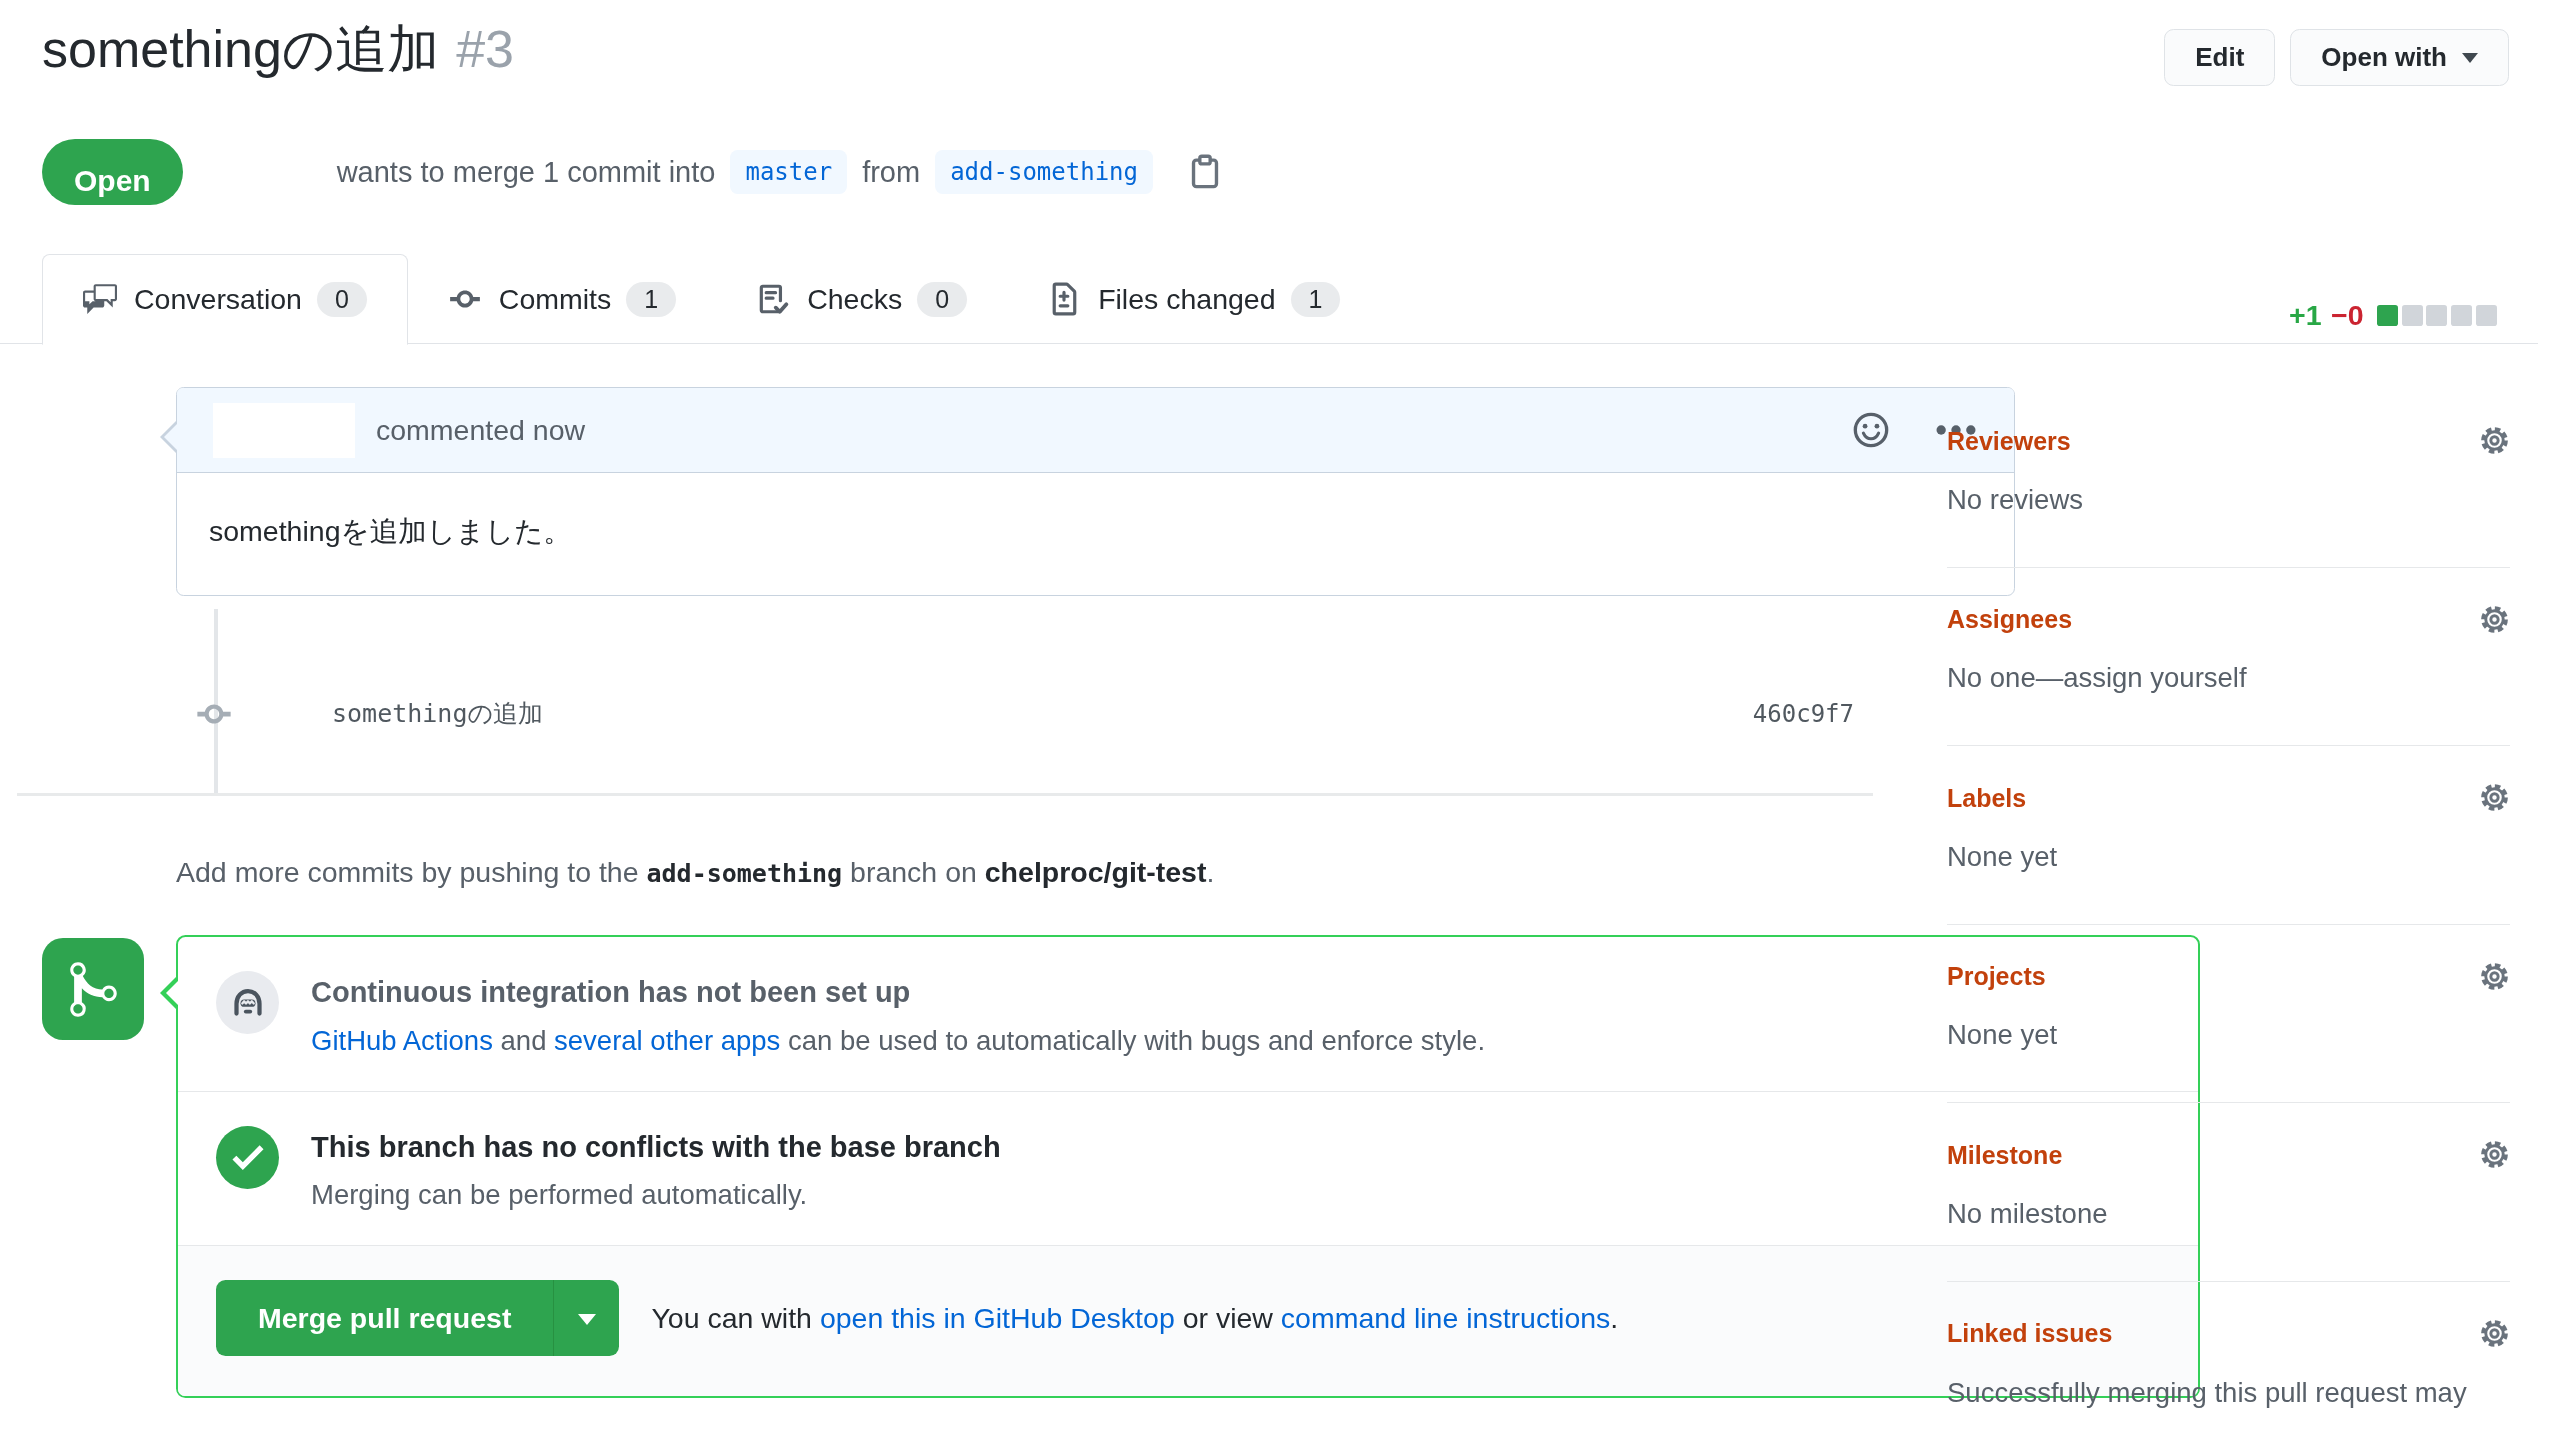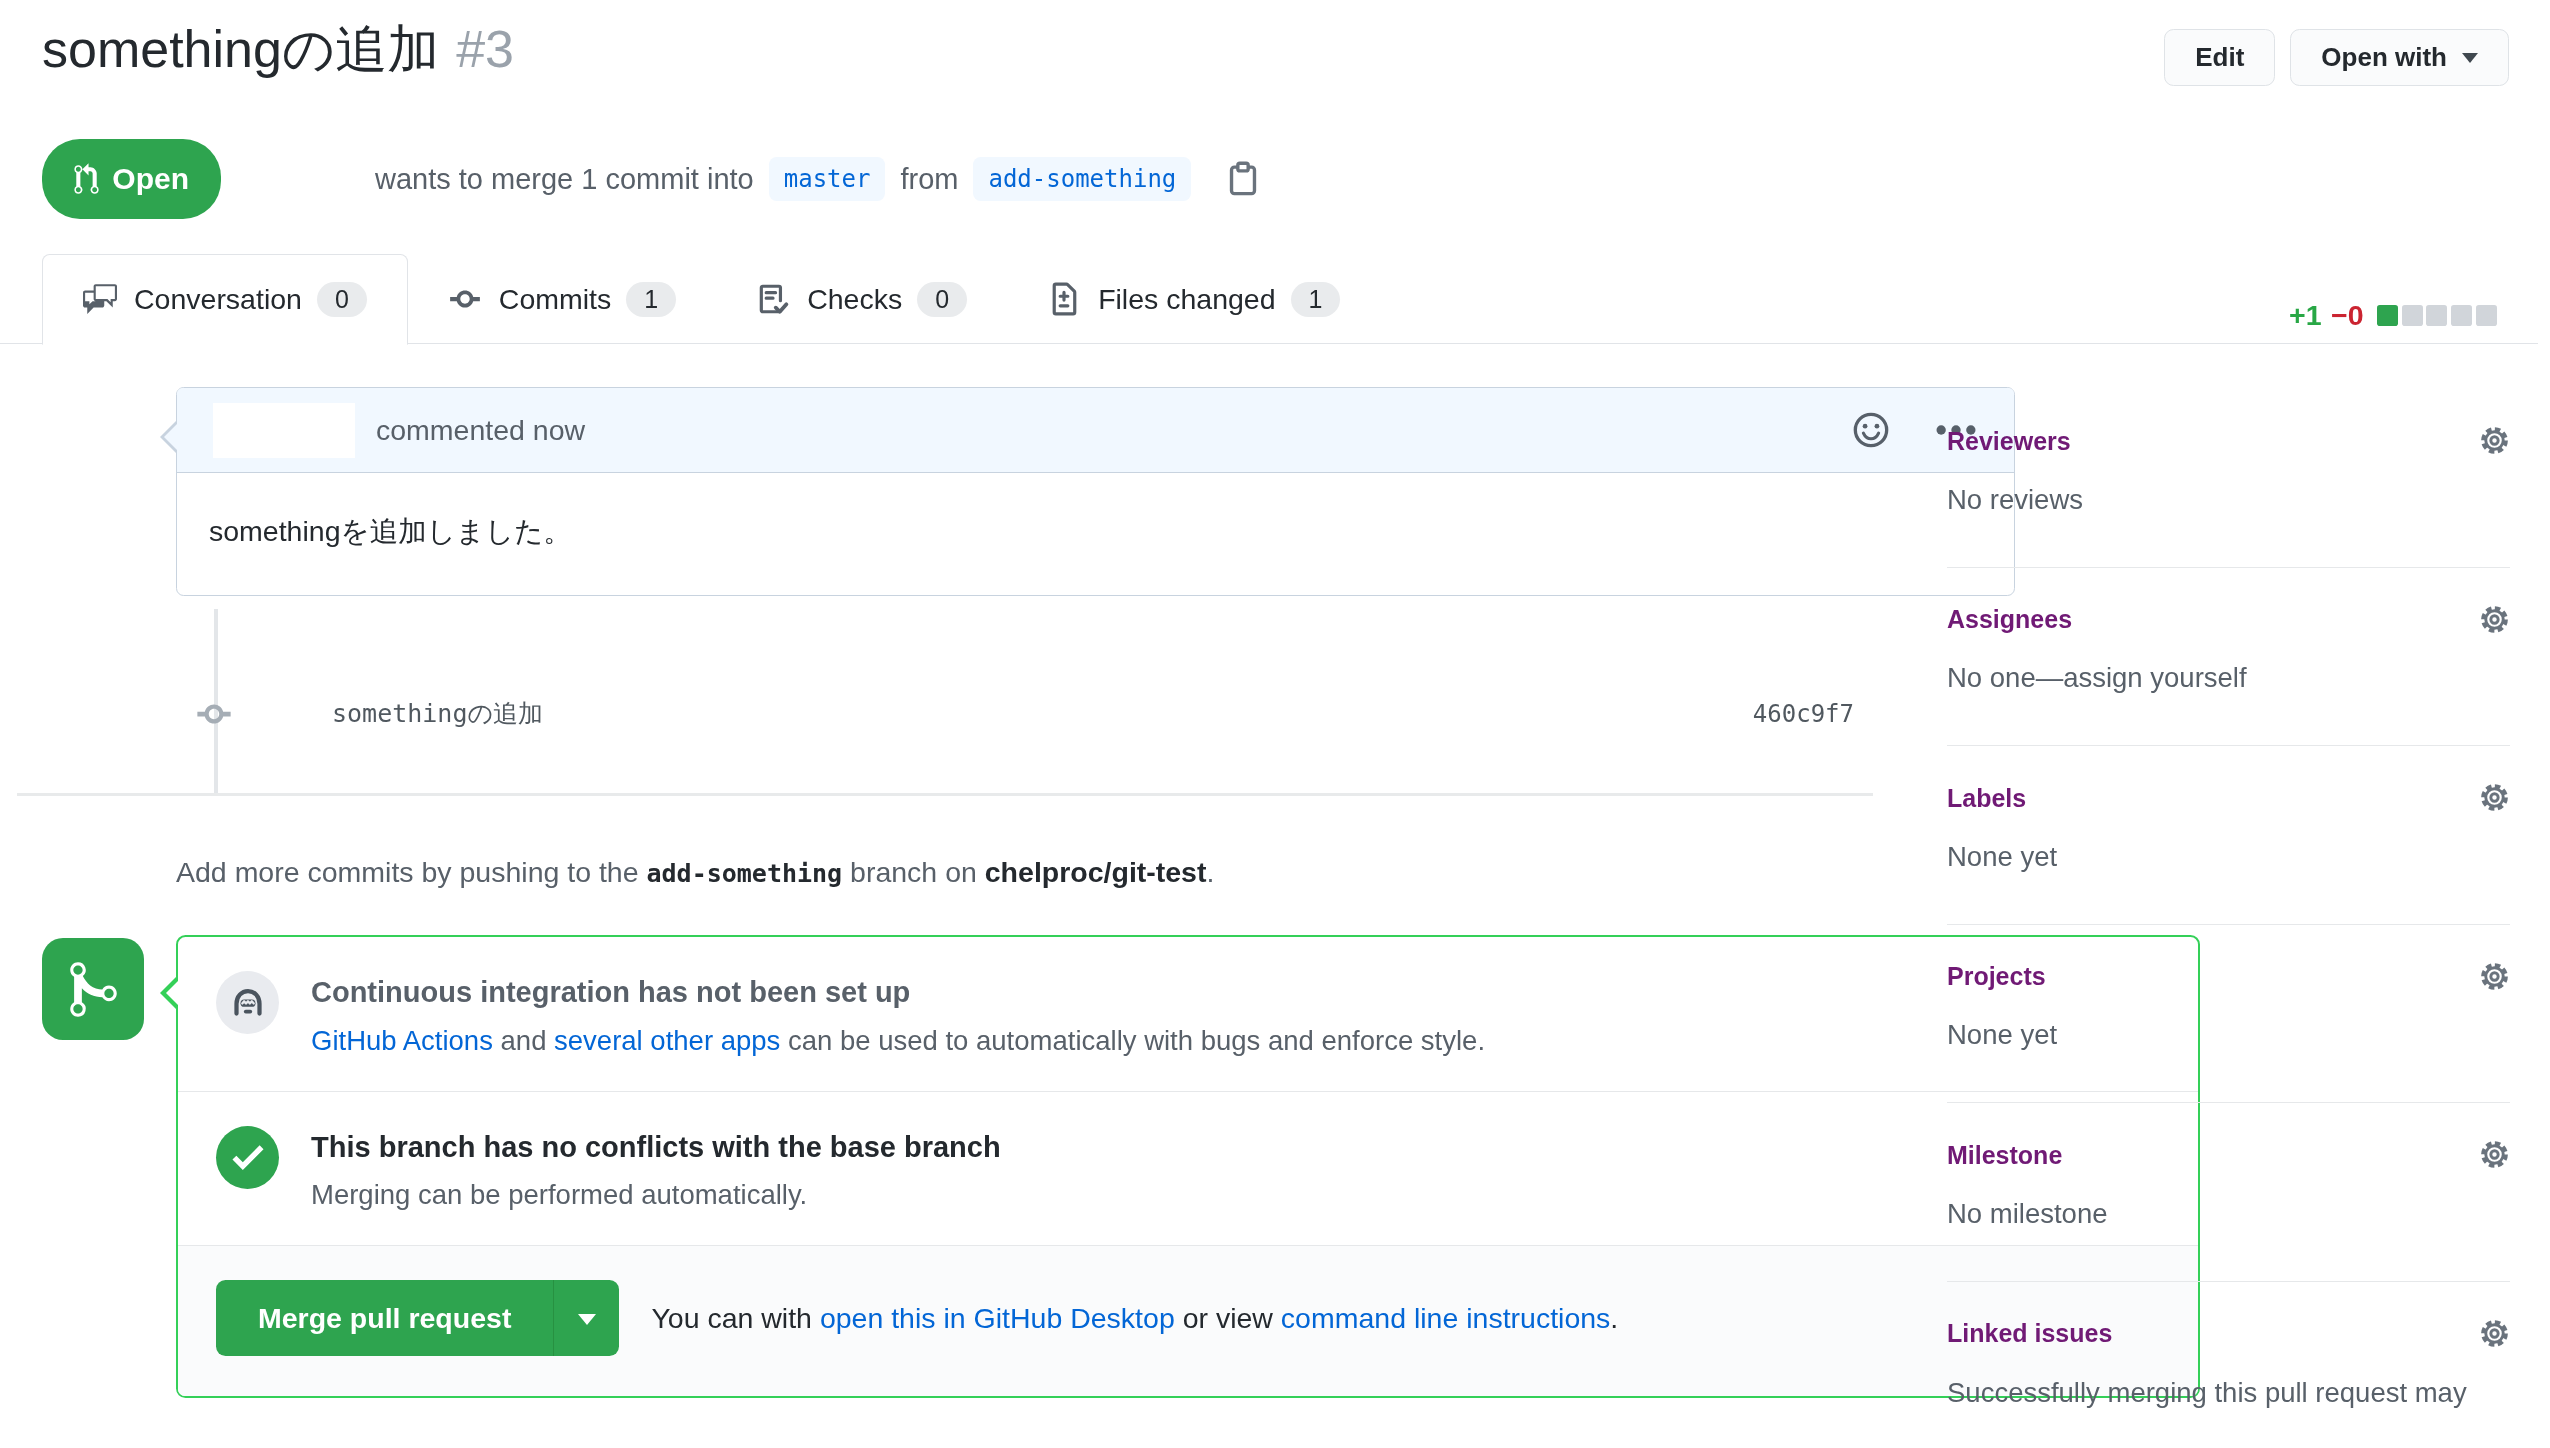--- a/index.html
+++ b/index.html
@@ -22,22 +22,22 @@
     height:57px; padding:0 30px; background:#fafbfc;
     border:1.9px solid #dfe3e7; border-radius:9.5px;
     font-size:26px; font-weight:600; color:#24292e; cursor:pointer;
   }
   .caret-down { width:0; height:0; border:8.5px solid transparent; border-top:10.4px solid #40484f; margin-top:9.5px; }
 
   
   .state-row { position:absolute; left:42px; top:139px; display:flex; align-items:center; }
   .state-badge {
     display:inline-flex; align-items:center; gap:13.3px;
-    background:#2ea44f; color:#fff; height:80px; padding:12px 32px;
-    border-radius:38px; font-size:30px; font-weight:600;
+    background:#2ea44f; color:#fff; height:66px; padding:12px 32px;
+    border-radius:38px; font-size:30px; font-weight:600;flex-direction:column;
   }
   .meta { display:flex; align-items:center; margin-left:154px; color:#586069; font-size:29px; }
   .branch-chip {
     font-family:"DejaVu Sans Mono", monospace; font-size:24px; color:#0366d6;
     background:#f1f8ff; border-radius:7.6px; padding:7.6px 15px; margin:0 15px;
   }
   .clippy { margin-left:19px; color:#6a737d; }
 
   
   .tab-nav { position:absolute; left:0; right:12px; top:255px; height:89px; border-bottom:1.9px solid #e1e4e8; }
@@ -107,21 +107,21 @@
     border-radius:0 9.5px 9.5px 0; display:flex; align-items:center; justify-content:center; cursor:pointer; }
   .caret-down-white { width:0; height:0; border:9.5px solid transparent; border-top:11.4px solid #fff; margin-top:11.4px; }
   .also { margin-left:32px; font-size:28.5px; color:#24292e; }
 
   
   .sidebar { position:absolute; left:1947px; top:425px; width:563px; }
   .sb-sec { padding:36px 0 50px; border-bottom:1.9px solid #e6e8ea; }
   .sb-sec:first-child { padding-top:0; }
   .sb-sec:last-child { border-bottom:none; }
   .sb-head { display:flex; align-items:center; justify-content:space-between;
-    font-size:25px; font-weight:600; color:#701a75; line-height:30px; }
+    font-size:25px; font-weight:600; color:#c2410c; line-height:30px; }
   .sb-head .gear { color:#6a737d; cursor:pointer; display:flex; }
   .sb-val { margin-top:26.6px; font-size:27.5px; color:#586069; line-height:34px; }
 </style>
 </head>
 <body>
 
 <svg width="0" height="0" style="position:absolute">
   <defs>
     <symbol id="i-pr" viewBox="0 0 12 16">
         <path fill="currentColor" d="M11 11.28V5c-.03-.78-.34-1.47-.94-2.06C9.46 2.35 8.78 2.03 8 2H7V0L4 3l3 3V4h1c.27.02.48.11.69.31.21.2.3.42.31.69v6.28A1.993 1.993 0 0 0 10 15a1.993 1.993 0 0 0 1-3.72zm-1 2.92c-.66 0-1.2-.55-1.2-1.2 0-.65.55-1.2 1.2-1.2.65 0 1.2.55 1.2 1.2 0 .65-.55 1.2-1.2 1.2zM4 3c0-1.11-.89-2-2-2a1.993 1.993 0 0 0-1 3.72v6.56A1.993 1.993 0 0 0 2 15a1.993 1.993 0 0 0 1-3.72V4.72c.59-.34 1-.98 1-1.72zm-.8 10c0 .66-.55 1.2-1.2 1.2-.65 0-1.2-.55-1.2-1.2 0-.65.55-1.2 1.2-1.2.65 0 1.2.55 1.2 1.2zM2 4.2C1.34 4.2.8 3.65.8 3c0-.65.55-1.2 1.2-1.2.65 0 1.2.55 1.2 1.2 0 .65-.55 1.2-1.2 1.2z"></path>

